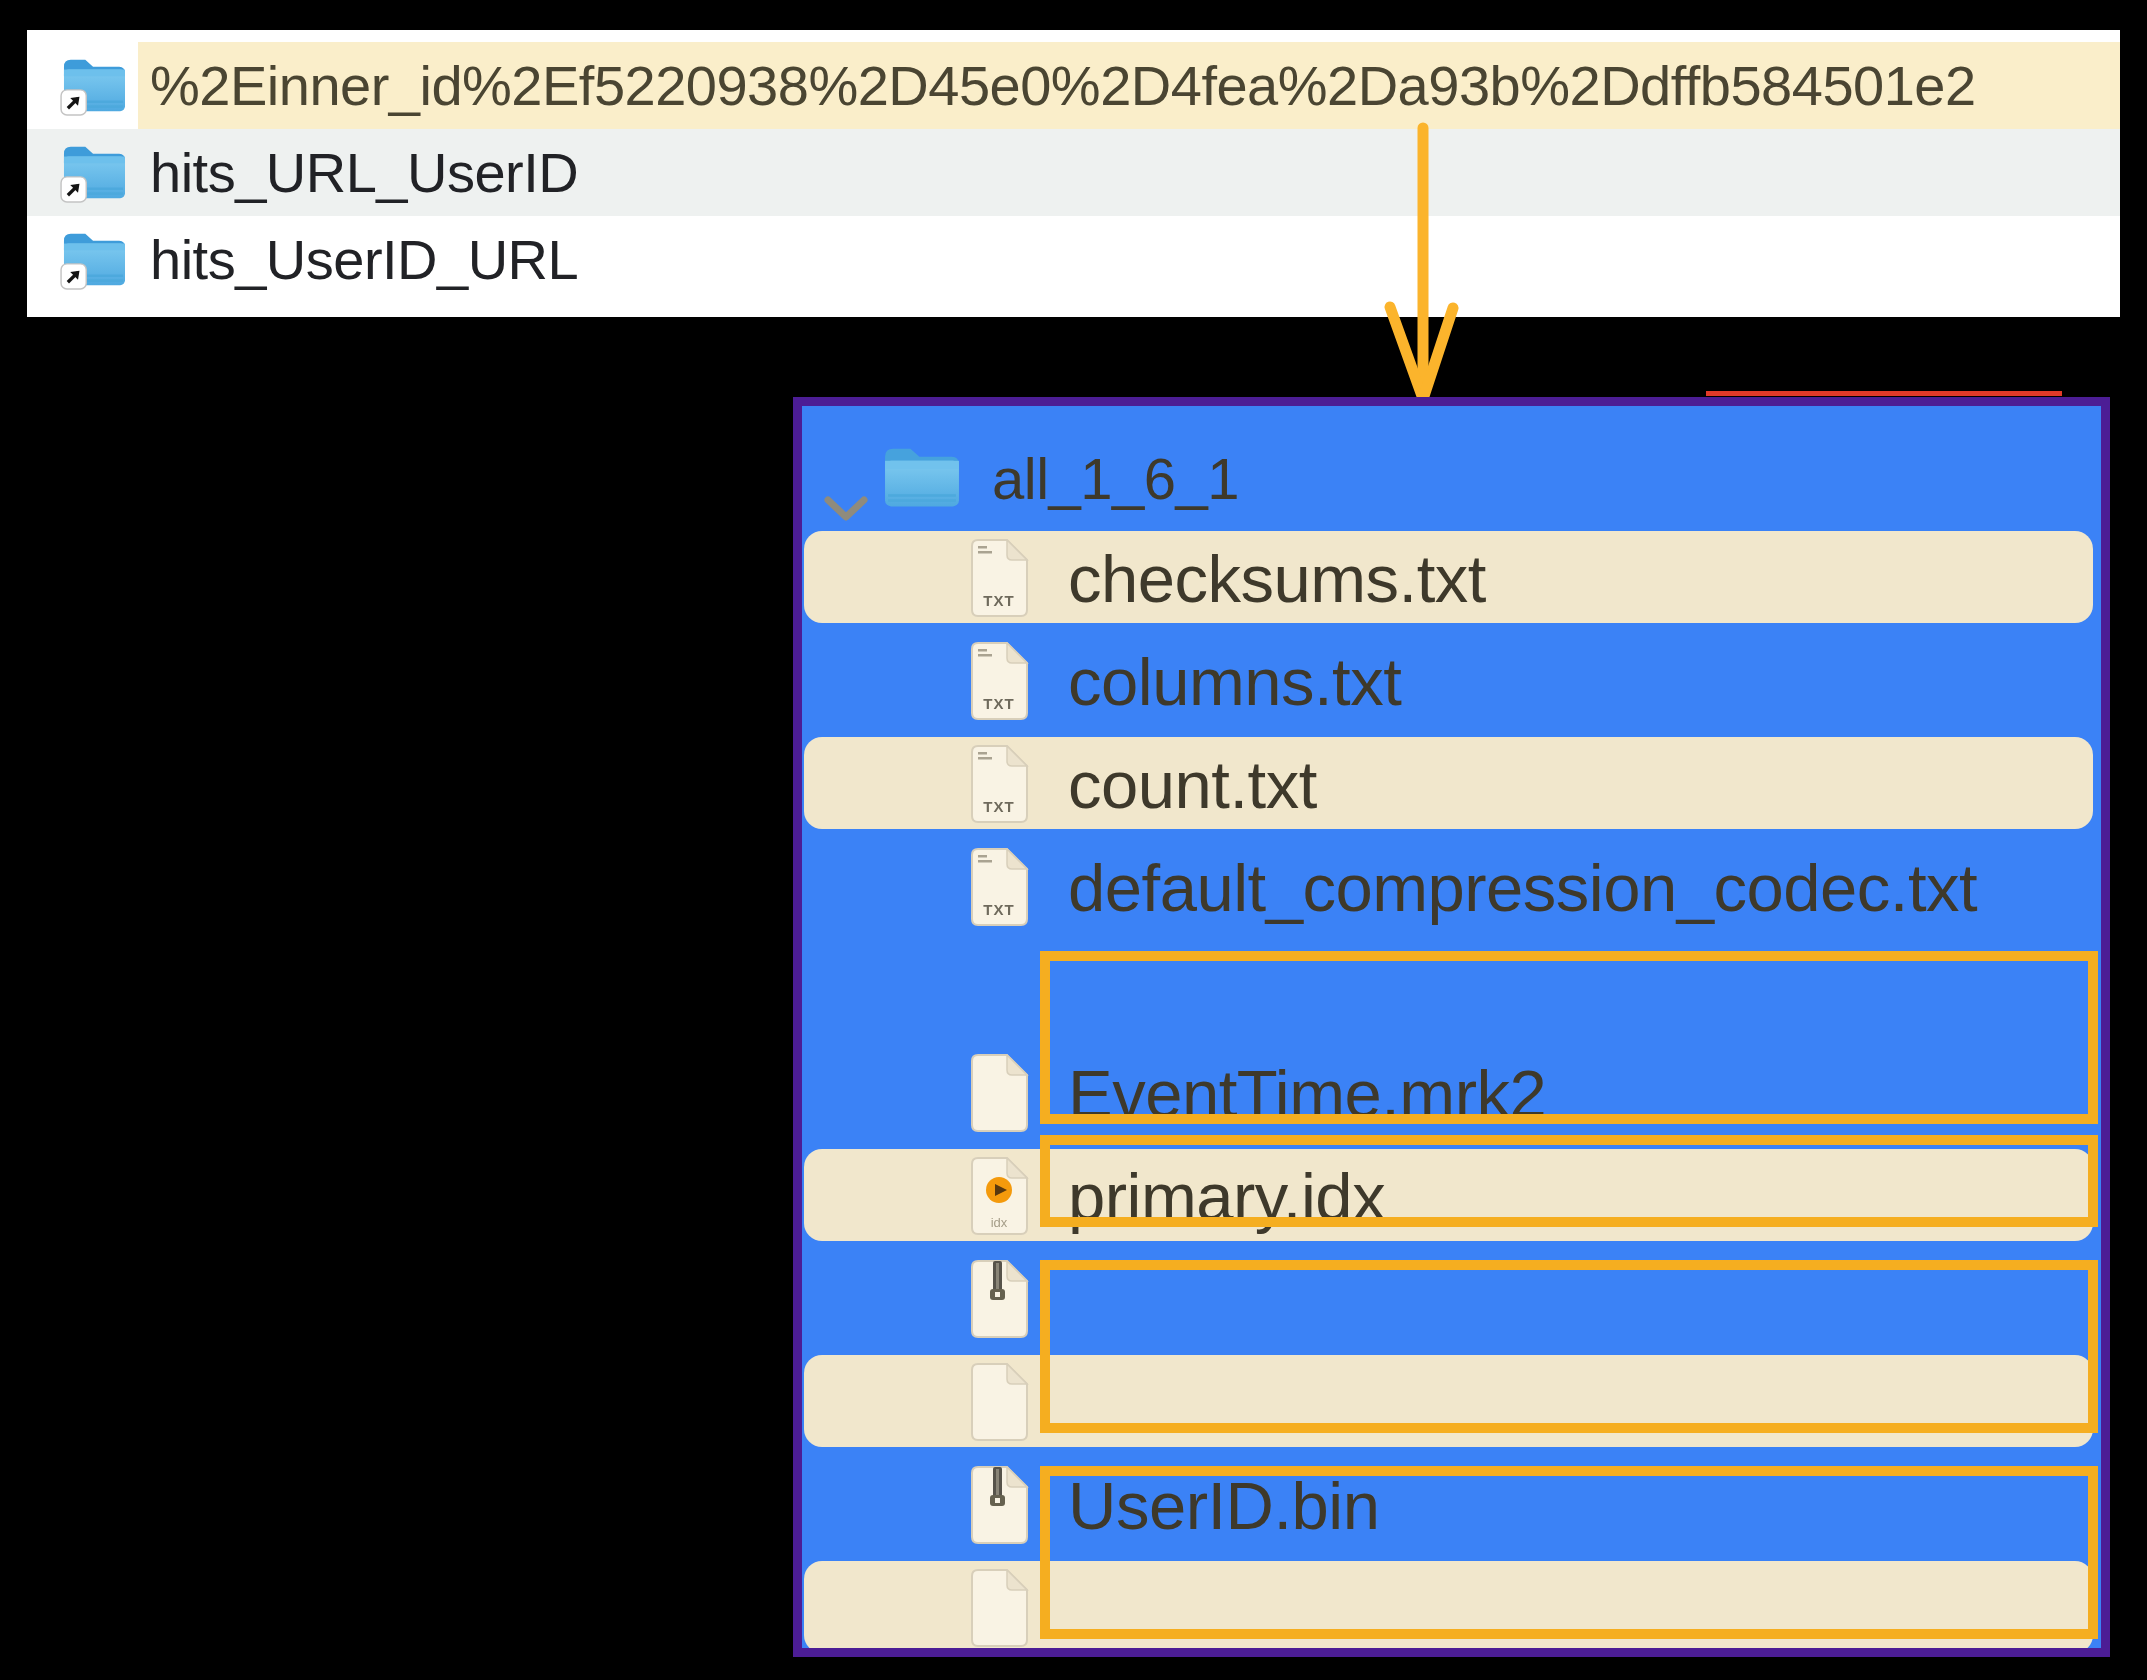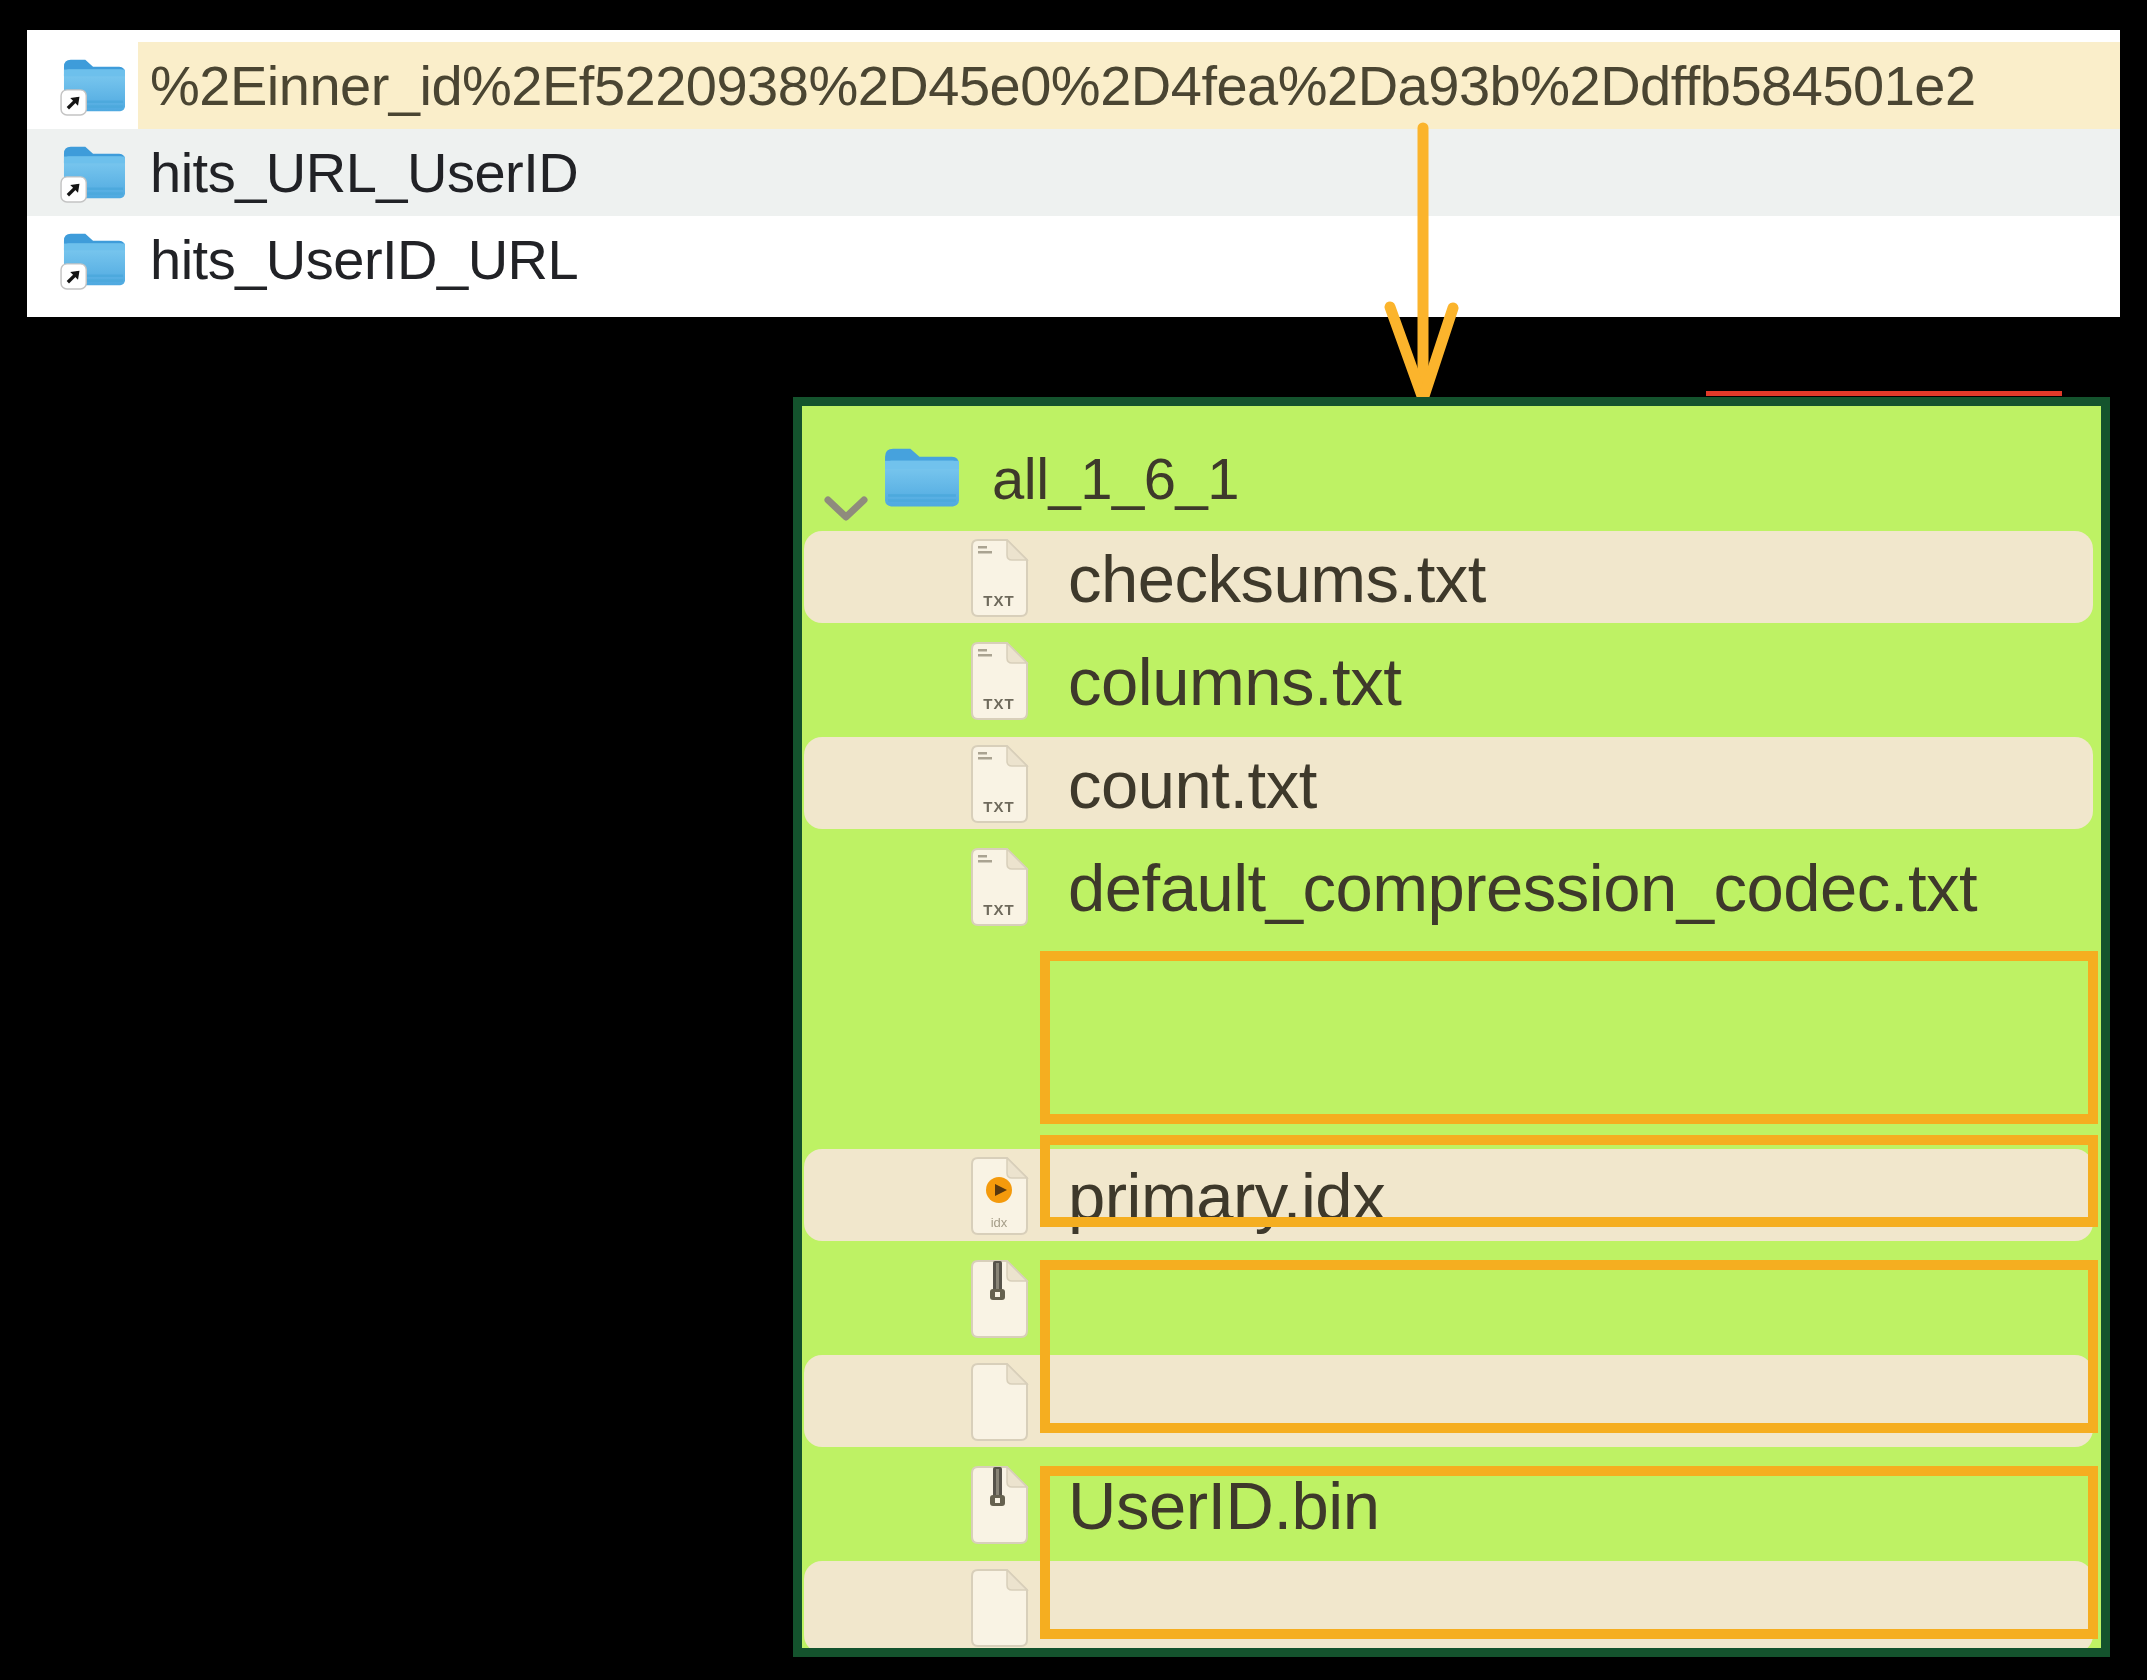--- a/index.html
+++ b/index.html
@@ -17,21 +17,21 @@
     position:absolute;left:123px;top:0;height:100%;display:flex;align-items:center;
     font-size:56px;color:#212226;white-space:nowrap;letter-spacing:-0.5px;
   }
   .finder-row.sel .f-label{color:#4a4532;}
   
   .arrow-svg{position:absolute;left:1360px;top:120px;width:140px;height:290px;}
   .red-artifact{position:absolute;left:1706px;top:391px;width:356px;height:5px;background:#e13a29;}
   
   .tree-panel{
     position:absolute;left:793px;top:397px;width:1317px;height:1260px;
-    border:9px solid #14532d;background:#bef264;box-sizing:border-box;
+    border:9px solid #4c1d95;background:#3b82f6;box-sizing:border-box;
   }
   .tree-inner{position:absolute;left:0;top:0;width:1299px;height:1242px;overflow:hidden;}
   .root-row{position:absolute;left:0;top:29px;width:100%;height:86px;}
   .root-row .chev{position:absolute;left:22px;top:60px;width:44px;height:28px;}
   .root-row .fold{position:absolute;left:80px;top:8px;width:80px;height:66px;}
   .root-row .t-label{
     position:absolute;left:190px;top:0;height:100%;display:flex;align-items:center;
     font-size:58px;color:#3e392b;white-space:nowrap;letter-spacing:-0.5px;
   }
   .file-row{position:absolute;left:0;width:100%;height:103px;}
@@ -176,20 +176,26 @@
       <div class="file-row" style="top:430px">
         <svg class="d-icon" viewBox="0 0 60 78">
           <use href="#doc-base"></use>
             <use href="#doc-txt-extra"></use>
           <text x="29" y="67" text-anchor="middle" font-size="15" font-weight="bold" fill="#6f6a5c" letter-spacing="1">TXT</text>
         </svg>
         <div class="t-label">default_compression_codec.txt</div>
       </div>
 
 
+      <div class="file-row" style="top:636px">
+        <svg class="d-icon" viewBox="0 0 60 78">
+            <use href="#doc-base"></use>
+          </svg>
+        <div class="t-label">EventTime.mrk2</div>
+      </div>
 
       <div class="file-row" style="top:739px">
         <div class="stripe"></div>
         <svg class="d-icon" viewBox="0 0 60 78">
           <use href="#doc-base"></use>
             <use href="#doc-idx-extra"></use>
           <text x="29" y="70" text-anchor="middle" font-size="13" fill="#a59d88">idx</text>
         </svg>
         <div class="t-label">primary.idx</div>
       </div>

